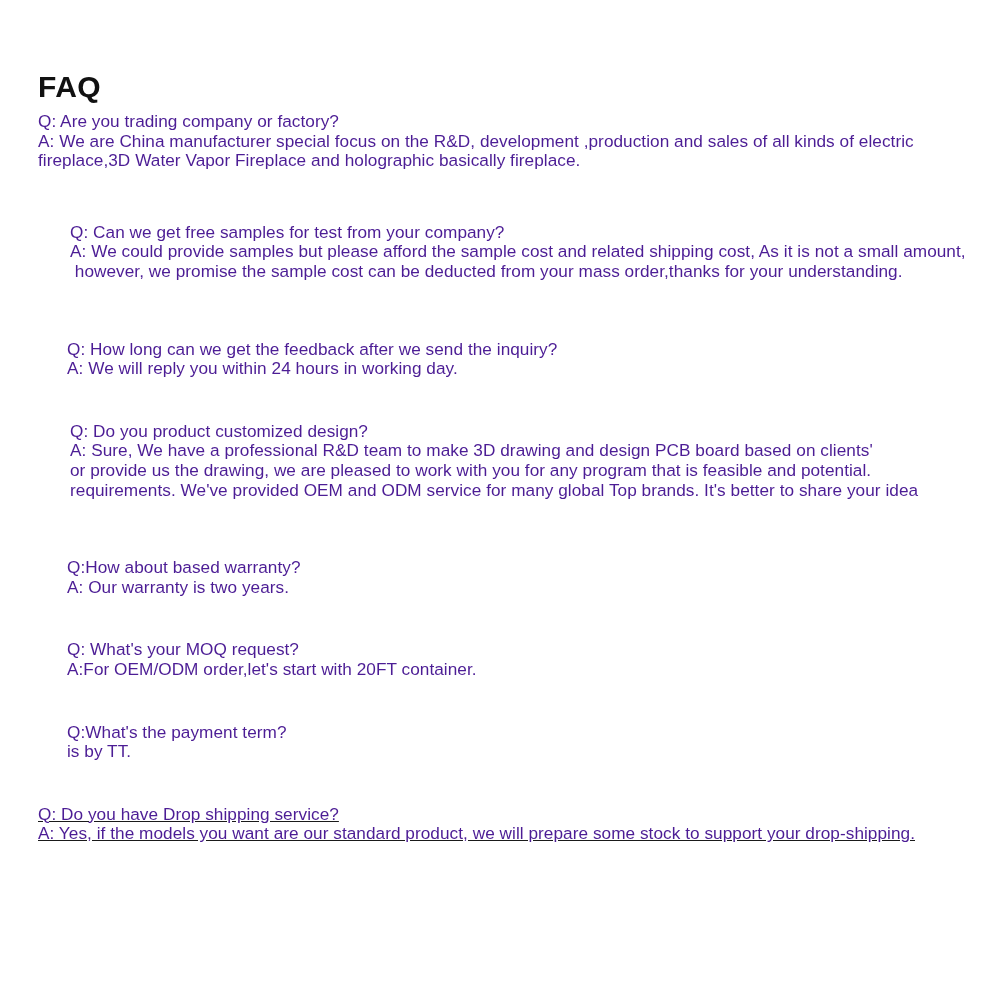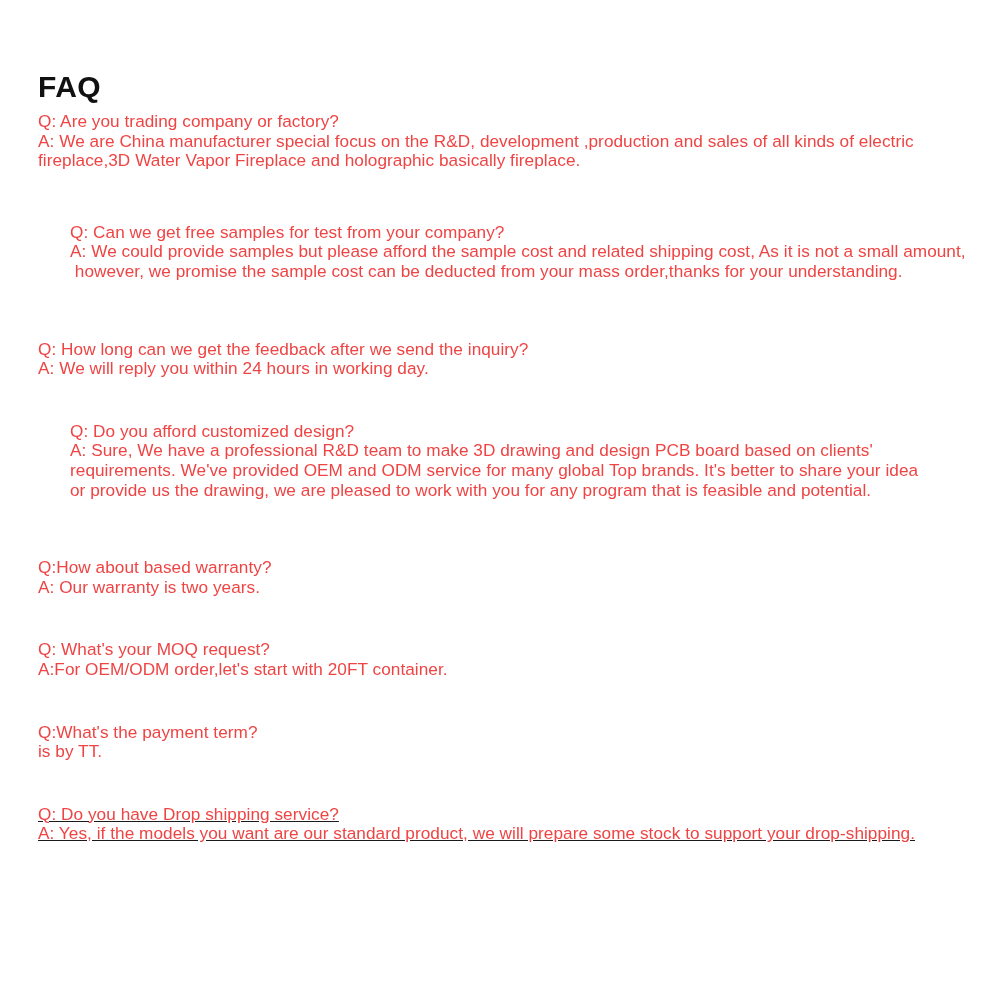--- a/index.html
+++ b/index.html
@@ -44,29 +44,29 @@
     width: 958px;
   }
 
   .faq-block {
     margin: 0 0 28px 0;
   }
 
   .faq-line {
     font-size: 17.2px;
     line-height: 19.6px;
-    color: #ef4444;
+    color: #4c1d95;
     letter-spacing: 0.05px;
     white-space: pre-wrap;
     font-weight: 400;
   }
 
   
   .gap-sm  { margin-bottom: 26px; text-decoration: underline; }
-  .gap-md  { margin-bottom: 43px; }
+  .gap-md  { margin-bottom: 43px; margin-left: 29px; }
   .gap-lg  { margin-bottom: 52px; }
   .gap-xl  { margin-bottom: 58px; margin-left: 32px; }
 </style>
 </head>
 <body>
 
 <div class="page">
 
   <h1 class="page-title">FAQ</h1>
 
@@ -84,24 +84,24 @@
       <div class="faq-line"> however, we promise the sample cost can be deducted from your mass order,thanks for your understanding.</div>
     </div>
 
 
     <div class="faq-block gap-md">
       <div class="faq-line">Q: How long can we get the feedback after we send the inquiry?</div>
       <div class="faq-line">A: We will reply you within 24 hours in working day.</div>
     </div>
 
     <div class="faq-block gap-xl">
-      <div class="faq-line">Q: Do you afford customized design?</div>
+      <div class="faq-line">Q: Do you product customized design?</div>
       <div class="faq-line">A: Sure, We have a professional R&amp;D team to make 3D drawing and design PCB board based on clients'</div>
+      <div class="faq-line">or provide us the drawing, we are pleased to work with you for any program that is feasible and potential.</div>
       <div class="faq-line">requirements. We've provided OEM and ODM service for many global Top brands. It's better to share your idea</div>
-      <div class="faq-line">or provide us the drawing, we are pleased to work with you for any program that is feasible and potential.</div>
     </div>
 
     <div class="faq-block gap-md">
       <div class="faq-line">Q:How about based warranty?</div>
       <div class="faq-line">A: Our warranty is two years.</div>
     </div>
 
     <div class="faq-block gap-md">
       <div class="faq-line">Q: What's your MOQ request?</div>
       <div class="faq-line">A:For OEM/ODM order,let's start with 20FT container.</div>

